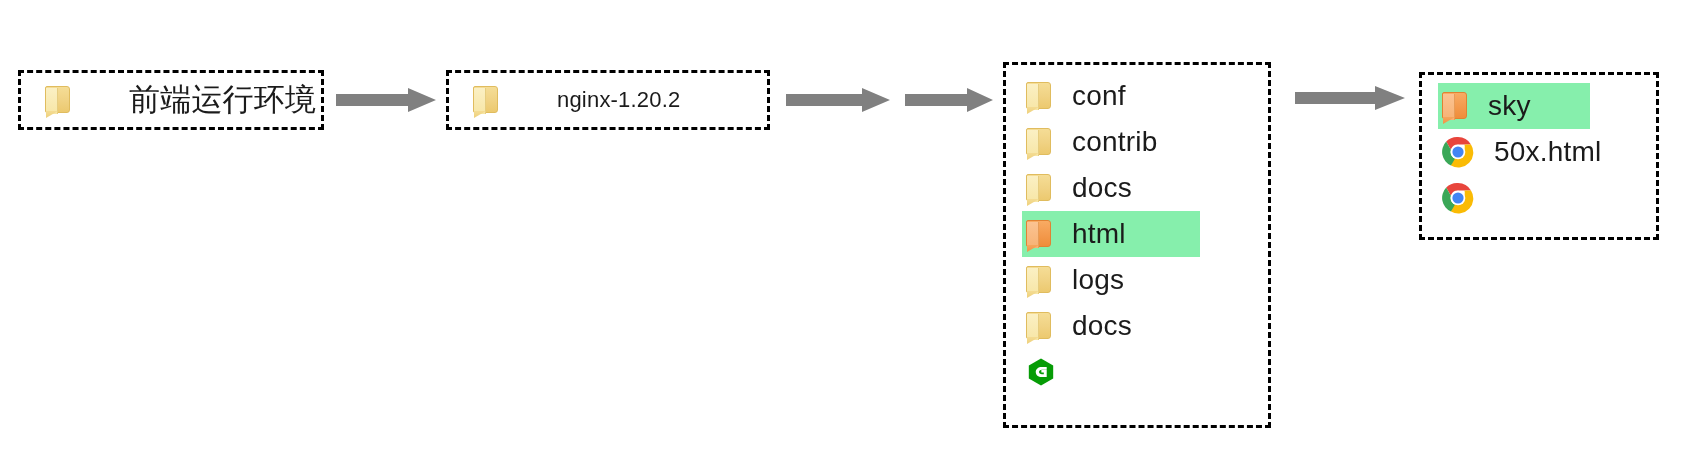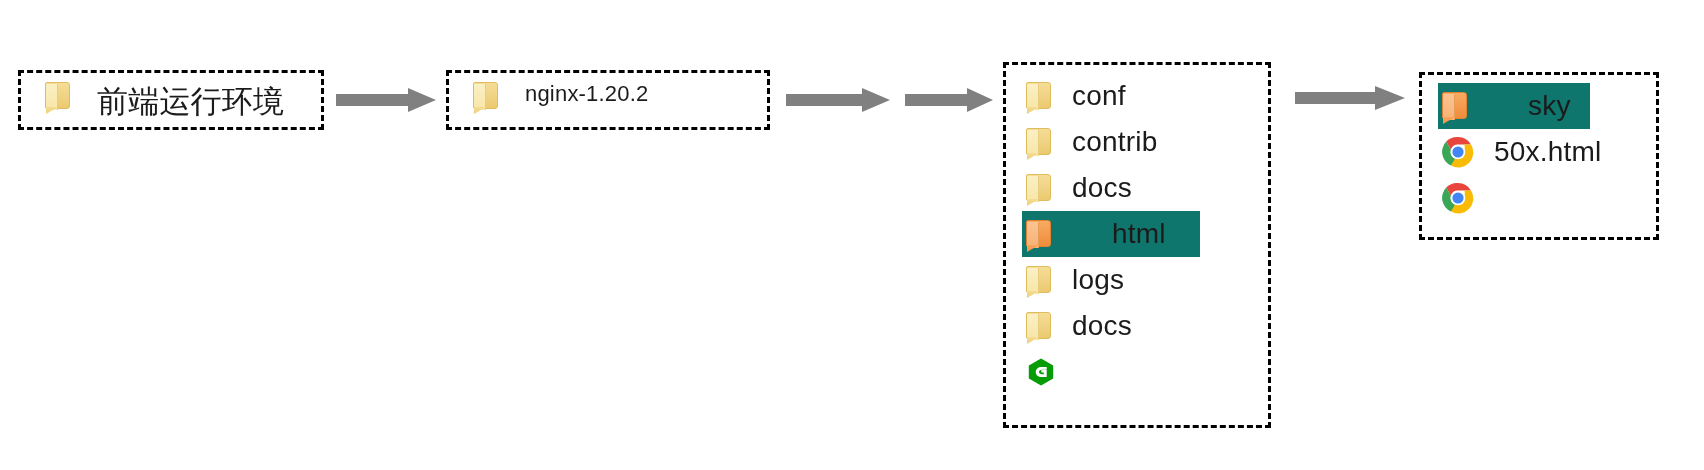--- a/index.html
+++ b/index.html
@@ -32,23 +32,25 @@
 
   #box-env   { left: 18px;   top: 70px;  width: 306px; height: 60px; }
   #box-nginx { left: 446px;  top: 70px;  width: 324px; height: 60px; }
   #box-dir   { left: 1003px; top: 62px;  width: 268px; height: 366px; }
   #box-html  { left: 1419px; top: 72px;  width: 240px; height: 168px; }
 
   
   .single-row {
     position: absolute;
     display: flex;
+    align-items: center;
     height: 100%;
     left: 24px;
-    top: 8px;
+    top: 0;
+    gap: 32px;
   }
   .single-row .label {
     font-size: 22px;
     color: #1b1b1b;
     white-space: nowrap;
     margin-left: 26px;
     letter-spacing: 0.2px;
   }
   .single-row .label.cjk {
     font-family: "DejaVu Sans", "Liberation Sans", sans-serif;
@@ -70,22 +72,21 @@
     box-sizing: border-box;
   }
   .file-row .fname {
     font-size: 28px;
     color: #1b1b1b;
     margin-left: 20px;
     white-space: nowrap;
     letter-spacing: 0.2px;
   }
   .file-row.highlight {
-    background: #0f766e;
-    gap: 40px;
+    background: #86efac;
   }
   #box-dir .file-row.highlight { width: 178px; }
   #box-html .file-row.highlight { width: 152px; }
 
   
   .folder {
     position: relative;
     width: 26px;
     height: 30px;
     flex: 0 0 auto;

